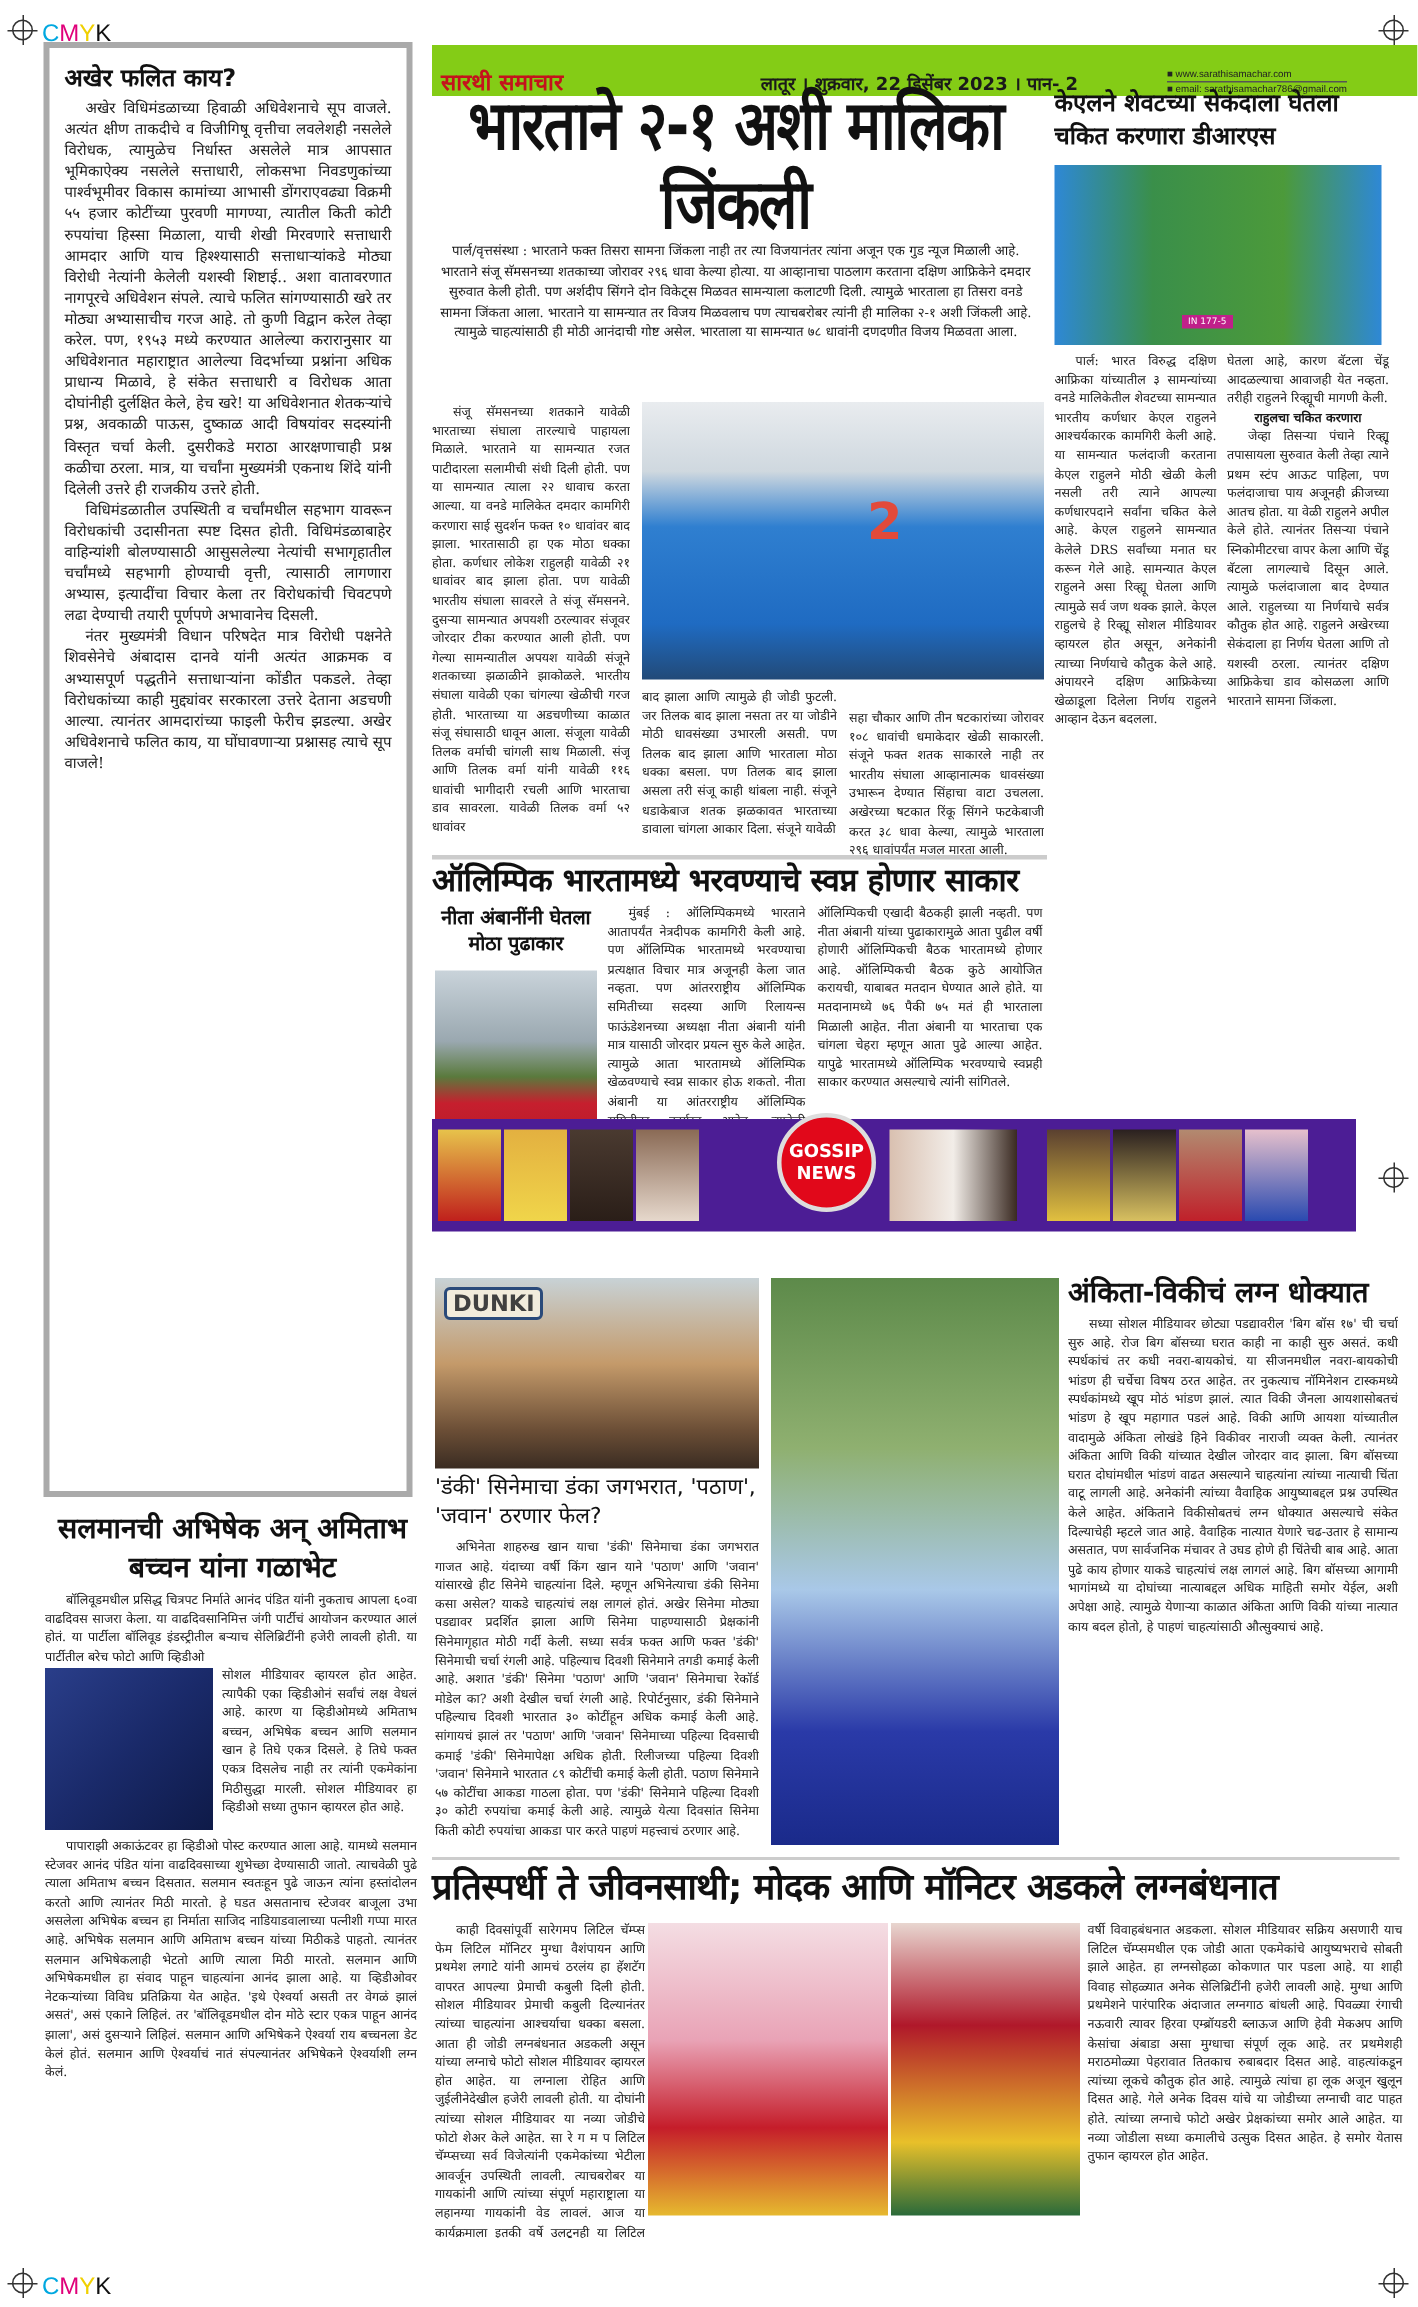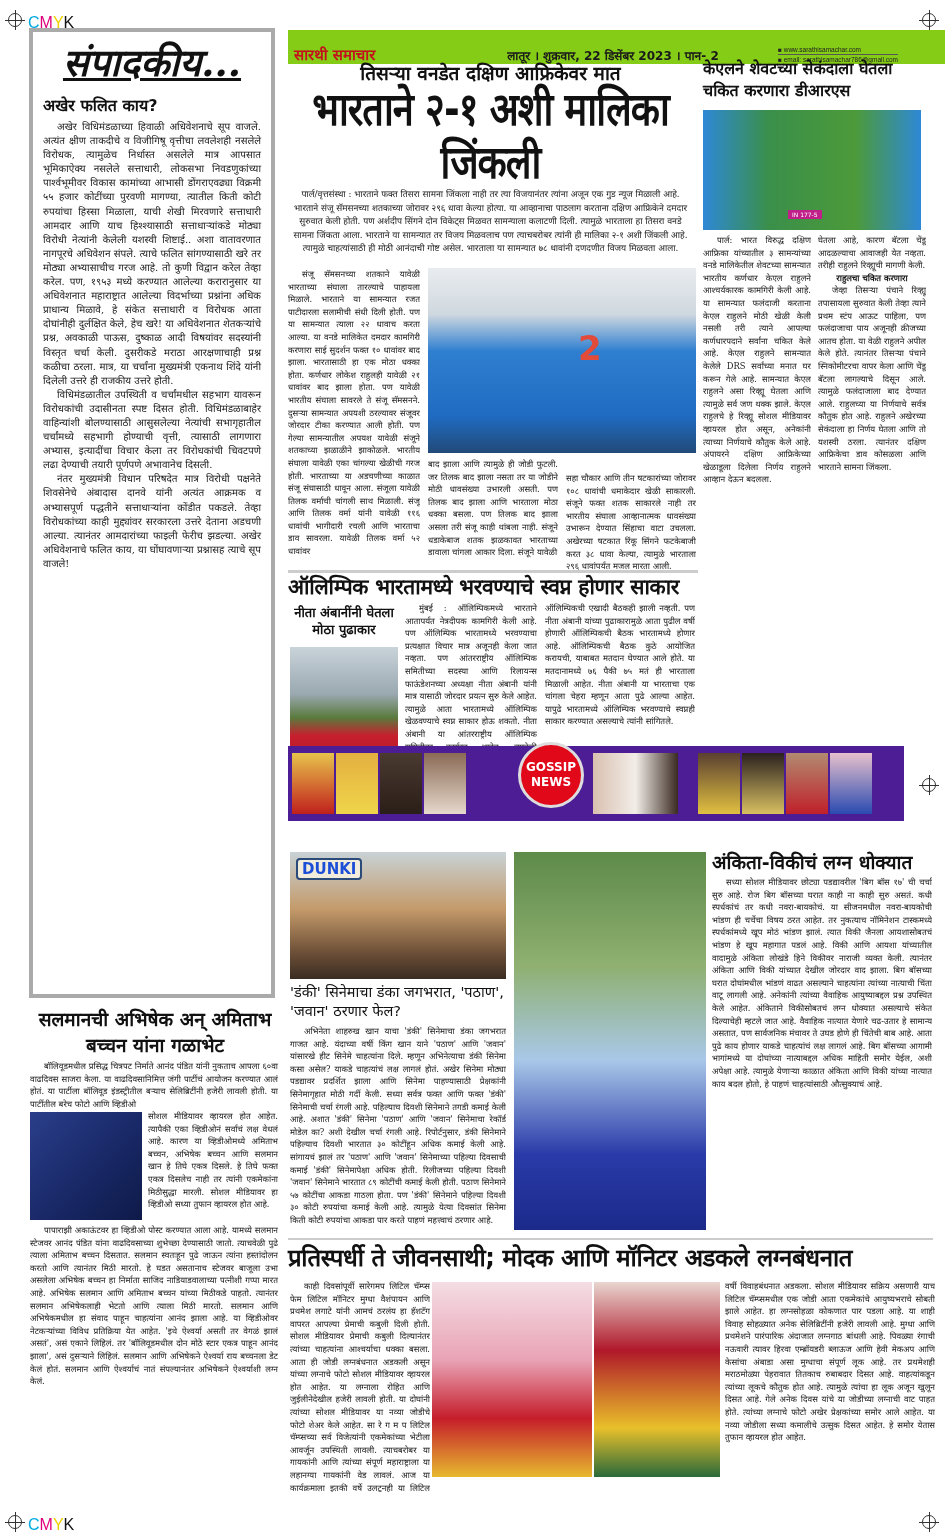--- a/index.html
+++ b/index.html
@@ -47,31 +47,29 @@
 <div class="abs masthead">
   <div class="mast-name">सारथी समाचार</div>
   <div class="mast-date">लातूर । शुक्रवार, 22 डिसेंबर 2023 । पान- 2</div>
   <div class="mast-contact">
     <div><span>■ </span><span>www.sarathisamachar.com</span></div>
     <div style="border-top:1px solid #555"><span>■ </span><span>email: sarathisamachar786@gmail.com</span></div>
   </div>
 </div>
 
 <div class="abs editorial">
-  <div class="ed-title">संपादकीय...</div>
   <div class="ed-head">अखेर फलित काय?</div>
   <div class="body-text">
     <p>अखेर विधिमंडळाच्या हिवाळी अधिवेशनाचे सूप वाजले. अत्यंत क्षीण ताकदीचे व विजीगिषू वृत्तीचा लवलेशही नसलेले विरोधक, त्यामुळेच निर्धास्त असलेले मात्र आपसात भूमिकाऐक्य नसलेले सत्ताधारी, लोकसभा निवडणुकांच्या पार्श्वभूमीवर विकास कामांच्या आभासी डोंगराएवढ्या विक्रमी ५५ हजार कोटींच्या पुरवणी मागण्या, त्यातील किती कोटी रुपयांचा हिस्सा मिळाला, याची शेखी मिरवणारे सत्ताधारी आमदार आणि याच हिश्श्यासाठी सत्ताधाऱ्यांकडे मोठ्या विरोधी नेत्यांनी केलेली यशस्वी शिष्टाई.. अशा वातावरणात नागपूरचे अधिवेशन संपले. त्याचे फलित सांगण्यासाठी खरे तर मोठ्या अभ्यासाचीच गरज आहे. तो कुणी विद्वान करेल तेव्हा करेल. पण, १९५३ मध्ये करण्यात आलेल्या करारानुसार या अधिवेशनात महाराष्ट्रात आलेल्या विदर्भाच्या प्रश्नांना अधिक प्राधान्य मिळावे, हे संकेत सत्ताधारी व विरोधक आता दोघांनीही दुर्लक्षित केले, हेच खरे! या अधिवेशनात शेतकऱ्यांचे प्रश्न, अवकाळी पाऊस, दुष्काळ आदी विषयांवर सदस्यांनी विस्तृत चर्चा केली. दुसरीकडे मराठा आरक्षणाचाही प्रश्न कळीचा ठरला. मात्र, या चर्चांना मुख्यमंत्री एकनाथ शिंदे यांनी दिलेली उत्तरे ही राजकीय उत्तरे होती.</p>
     <p>विधिमंडळातील उपस्थिती व चर्चांमधील सहभाग यावरून विरोधकांची उदासीनता स्पष्ट दिसत होती. विधिमंडळाबाहेर वाहिन्यांशी बोलण्यासाठी आसुसलेल्या नेत्यांची सभागृहातील चर्चांमध्ये सहभागी होण्याची वृत्ती, त्यासाठी लागणारा अभ्यास, इत्यादींचा विचार केला तर विरोधकांची चिवटपणे लढा देण्याची तयारी पूर्णपणे अभावानेच दिसली.</p>
     <p>नंतर मुख्यमंत्री विधान परिषदेत मात्र विरोधी पक्षनेते शिवसेनेचे अंबादास दानवे यांनी अत्यंत आक्रमक व अभ्यासपूर्ण पद्धतीने सत्ताधाऱ्यांना कोंडीत पकडले. तेव्हा विरोधकांच्या काही मुद्द्यांवर सरकारला उत्तरे देताना अडचणी आल्या. त्यानंतर आमदारांच्या फाइली फेरीच झडल्या. अखेर अधिवेशनाचे फलित काय, या घोंघावणाऱ्या प्रश्नासह त्याचे सूप वाजले!</p>
   </div>
 </div>
 
 <div class="abs" style="left:288px;top:60px;width:405px">
-  <div class="h-kicker">तिसऱ्या वनडेत दक्षिण आफ्रिकेवर मात</div>
   <div class="h-main" style="margin-top:6px;margin-bottom:8px">भारताने २-१ अशी मालिका जिंकली</div>
   <div class="body-text" style="margin-top:5px;text-align:center;font-size:8.8px;line-height:13.5px">पार्ल/वृत्तसंस्था : भारताने फक्त तिसरा सामना जिंकला नाही तर त्या विजयानंतर त्यांना अजून एक गुड न्यूज मिळाली आहे. भारताने संजू सॅमसनच्या शतकाच्या जोरावर २९६ धावा केल्या होत्या. या आव्हानाचा पाठलाग करताना दक्षिण आफ्रिकेने दमदार सुरुवात केली होती. पण अर्शदीप सिंगने दोन विकेट्स मिळवत सामन्याला कलाटणी दिली. त्यामुळे भारताला हा तिसरा वनडे सामना जिंकता आला. भारताने या सामन्यात तर विजय मिळवलाच पण त्याचबरोबर त्यांनी ही मालिका २-१ अशी जिंकली आहे. त्यामुळे चाहत्यांसाठी ही मोठी आनंदाची गोष्ट असेल. भारताला या सामन्यात ७८ धावांनी दणदणीत विजय मिळवता आला.</div>
 </div>
 <div class="abs body-text" style="left:288px;top:268px;width:132px;height:300px;overflow:hidden">
     <p>संजू सॅमसनच्या शतकाने यावेळी भारताच्या संघाला तारल्याचे पाहायला मिळाले. भारताने या सामन्यात रजत पाटीदारला सलामीची संधी दिली होती. पण या सामन्यात त्याला २२ धावाच करता आल्या. या वनडे मालिकेत दमदार कामगिरी करणारा साई सुदर्शन फक्त १० धावांवर बाद झाला. भारतासाठी हा एक मोठा धक्का होता. कर्णधार लोकेश राहुलही यावेळी २१ धावांवर बाद झाला होता. पण यावेळी भारतीय संघाला सावरले ते संजू सॅमसनने. दुसऱ्या सामन्यात अपयशी ठरल्यावर संजूवर जोरदार टीका करण्यात आली होती. पण गेल्या सामन्यातील अपयश यावेळी संजूने शतकाच्या झळाळीने झाकोळले. भारतीय संघाला यावेळी एका चांगल्या खेळीची गरज होती. भारताच्या या अडचणीच्या काळात संजू संघासाठी धावून आला. संजूला यावेळी तिलक वर्माची चांगली साथ मिळाली. संजू आणि तिलक वर्मा यांनी यावेळी ११६ धावांची भागीदारी रचली आणि भारताचा डाव सावरला. यावेळी तिलक वर्मा ५२ धावांवर</p>
   </div>
 <div class="img" style="left:428px;top:268px;width:268px;height:185px;background:linear-gradient(180deg,#e9ecef 0%,#cfd8df 25%,#2f7fd0 45%,#1f6bc2 80%,#224a78 100%)">
   <div style="position:absolute;left:150px;top:60px;color:#e24a3a;font-size:34px;font-weight:bold">2</div>
 </div>
 <div class="abs body-text" style="left:428px;top:458px;width:130px;height:110px;overflow:hidden">बाद झाला आणि त्यामुळे ही जोडी फुटली. जर तिलक बाद झाला नसता तर या जोडीने मोठी धावसंख्या उभारली असती. पण तिलक बाद झाला आणि भारताला मोठा धक्का बसला. पण तिलक बाद झाला असला तरी संजू काही थांबला नाही. संजूने धडाकेबाज शतक झळकावत भारताच्या डावाला चांगला आकार दिला. संजूने यावेळी</div>
@@ -112,21 +110,21 @@
     <span>NEWS</span>
   </div>
   <div class="face" style="left:305px;width:85px;background:linear-gradient(90deg,#d9c0b0,#f2ede8 50%,#3a2a22)"></div>
   <div class="face" style="left:410px;background:linear-gradient(#5a4030,#e1c040)"></div>
   <div class="face" style="left:454px;background:linear-gradient(#2a2020,#d8c060)"></div>
   <div class="face" style="left:498px;background:linear-gradient(#b28a70,#c0202a)"></div>
   <div class="face" style="left:542px;background:linear-gradient(#e6c0cc,#2a4ab0)"></div>
 </div>
 
 <div class="img" style="left:290px;top:852px;width:216px;height:127px;background:linear-gradient(180deg,#c8d2d6 0%,#c49a6a 45%,#6b4e36 80%,#3a2c22 100%)">
-  <div style="position:absolute;left:6px;top:6px;border:2px solid #2a4a7a;border-radius:4px;background:#f2ecdc;color:#1d4ed8;font-weight:900;font-size:15px;padding:0 4px">DUNKI</div>
+  <div style="position:absolute;left:6px;top:6px;border:2px solid #2a4a7a;border-radius:4px;background:#f2ecdc;color:#404040;font-weight:900;font-size:15px;padding:0 4px">DUNKI</div>
 </div>
 <div class="abs" style="left:290px;top:983px;width:216px;font-size:14.5px;font-weight:normal;line-height:19px">'डंकी' सिनेमाचा डंका जगभरात, 'पठाण', 'जवान' ठरणार फेल?</div>
 <div class="abs body-text" style="left:290px;top:1025px;width:216px;height:200px;overflow:hidden">
     <p>अभिनेता शाहरुख खान याचा 'डंकी' सिनेमाचा डंका जगभरात गाजत आहे. यंदाच्या वर्षी किंग खान याने 'पठाण' आणि 'जवान' यांसारखे हीट सिनेमे चाहत्यांना दिले. म्हणून अभिनेत्याचा डंकी सिनेमा कसा असेल? याकडे चाहत्यांचं लक्ष लागलं होतं. अखेर सिनेमा मोठ्या पडद्यावर प्रदर्शित झाला आणि सिनेमा पाहण्यासाठी प्रेक्षकांनी सिनेमागृहात मोठी गर्दी केली. सध्या सर्वत्र फक्त आणि फक्त 'डंकी' सिनेमाची चर्चा रंगली आहे. पहिल्याच दिवशी सिनेमाने तगडी कमाई केली आहे. अशात 'डंकी' सिनेमा 'पठाण' आणि 'जवान' सिनेमाचा रेकॉर्ड मोडेल का? अशी देखील चर्चा रंगली आहे. रिपोर्टनुसार, डंकी सिनेमाने पहिल्याच दिवशी भारतात ३० कोटींहून अधिक कमाई केली आहे. सांगायचं झालं तर 'पठाण' आणि 'जवान' सिनेमाच्या पहिल्या दिवसाची कमाई 'डंकी' सिनेमापेक्षा अधिक होती. रिलीजच्या पहिल्या दिवशी 'जवान' सिनेमाने भारतात ८९ कोटींची कमाई केली होती. पठाण सिनेमाने ५७ कोटींचा आकडा गाठला होता. पण 'डंकी' सिनेमाने पहिल्या दिवशी ३० कोटी रुपयांचा कमाई केली आहे. त्यामुळे येत्या दिवसांत सिनेमा किती कोटी रुपयांचा आकडा पार करते पाहणं महत्त्वाचं ठरणार आहे.</p>
   </div>
 
 <div class="img" style="left:514px;top:852px;width:192px;height:378px;background:linear-gradient(180deg,#5d8a4a 0%,#8fb070 30%,#a9c8e8 55%,#2a3aa8 80%,#1a2a8a 100%)"></div>
 <div class="abs" style="left:712px;top:850px;width:225px;font-size:19px;font-weight:900;line-height:24px">अंकिता-विकीचं लग्न धोक्यात</div>
 <div class="abs body-text" style="left:712px;top:876px;width:220px;height:354px;overflow:hidden">
     <p>सध्या सोशल मीडियावर छोट्या पडद्यावरील 'बिग बॉस १७' ची चर्चा सुरु आहे. रोज बिग बॉसच्या घरात काही ना काही सुरु असतं. कधी स्पर्धकांचं तर कधी नवरा-बायकोचं. या सीजनमधील नवरा-बायकोची भांडण ही चर्चेचा विषय ठरत आहेत. तर नुकत्याच नॉमिनेशन टास्कमध्ये स्पर्धकांमध्ये खूप मोठं भांडण झालं. त्यात विकी जैनला आयशासोबतचं भांडण हे खूप महागात पडलं आहे. विकी आणि आयशा यांच्यातील वादामुळे अंकिता लोखंडे हिने विकीवर नाराजी व्यक्त केली. त्यानंतर अंकिता आणि विकी यांच्यात देखील जोरदार वाद झाला. बिग बॉसच्या घरात दोघांमधील भांडणं वाढत असल्याने चाहत्यांना त्यांच्या नात्याची चिंता वाटू लागली आहे. अनेकांनी त्यांच्या वैवाहिक आयुष्याबद्दल प्रश्न उपस्थित केले आहेत. अंकिताने विकीसोबतचं लग्न धोक्यात असल्याचे संकेत दिल्याचेही म्हटले जात आहे. वैवाहिक नात्यात येणारे चढ-उतार हे सामान्य असतात, पण सार्वजनिक मंचावर ते उघड होणे ही चिंतेची बाब आहे. आता पुढे काय होणार याकडे चाहत्यांचं लक्ष लागलं आहे. बिग बॉसच्या आगामी भागांमध्ये या दोघांच्या नात्याबद्दल अधिक माहिती समोर येईल, अशी अपेक्षा आहे. त्यामुळे येणाऱ्या काळात अंकिता आणि विकी यांच्या नात्यात काय बदल होतो, हे पाहणं चाहत्यांसाठी औत्सुक्याचं आहे.</p>

